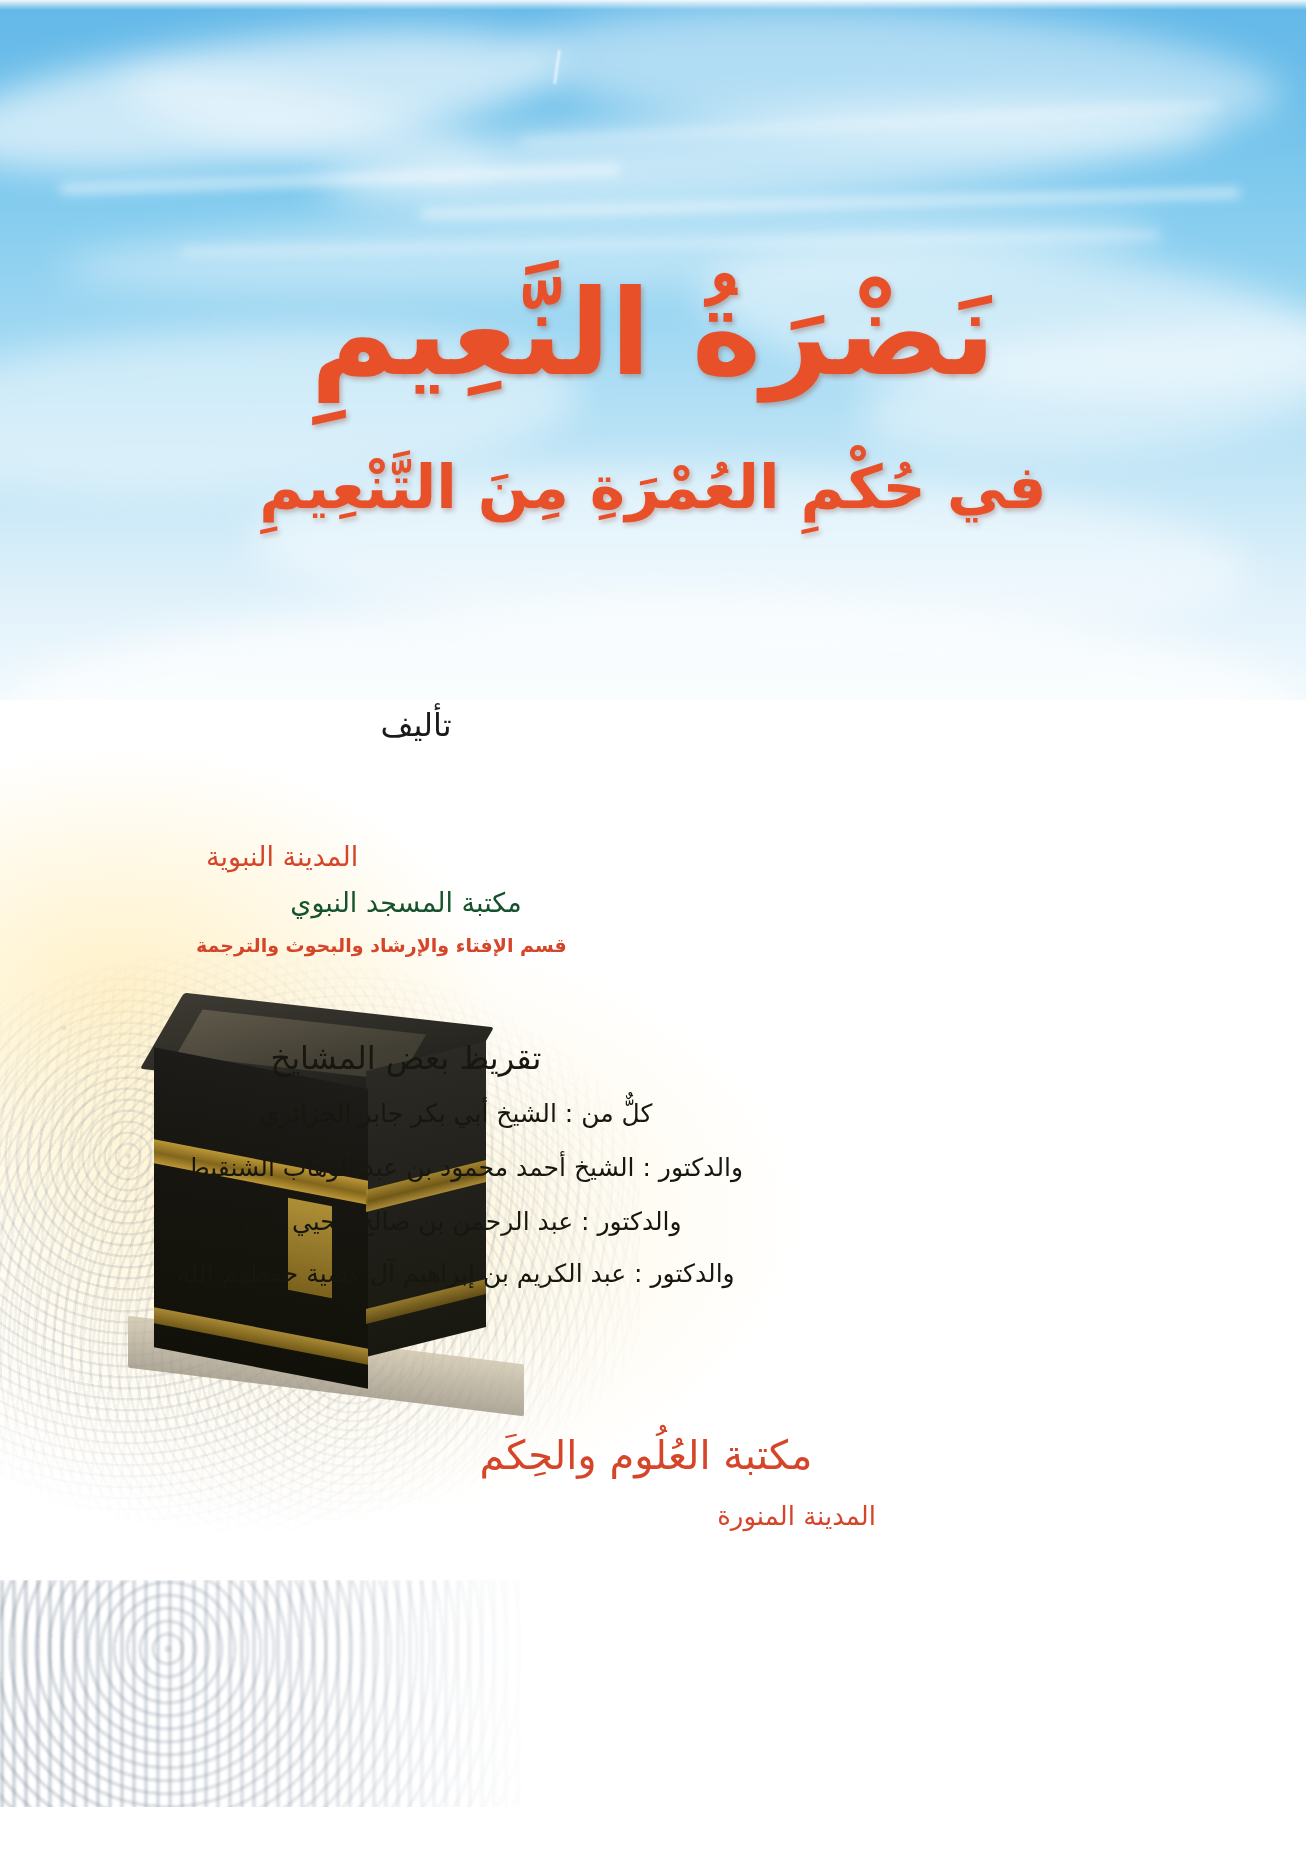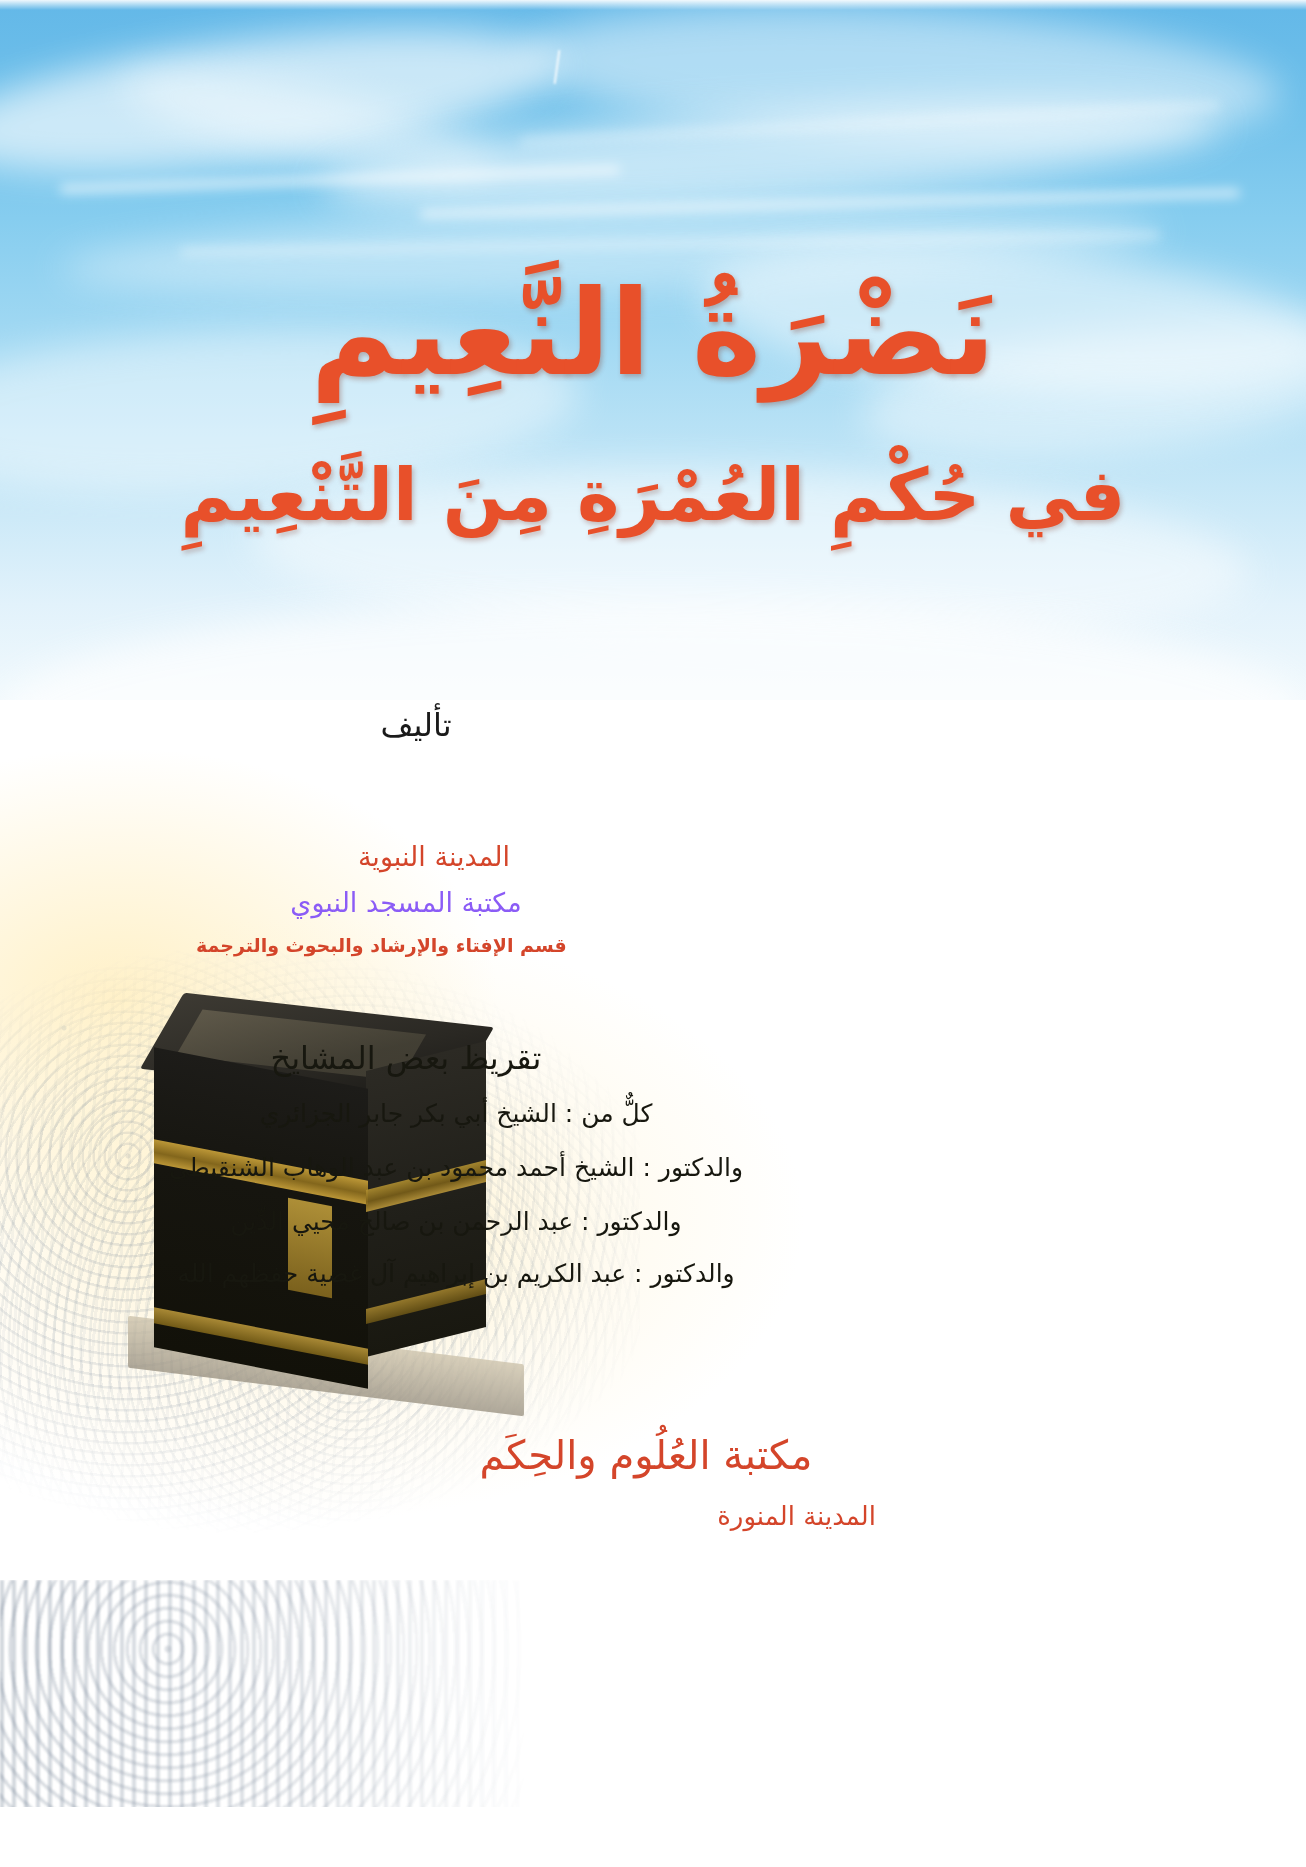--- a/index.html
+++ b/index.html
@@ -214,21 +214,21 @@
     font-size: 118px;
     font-weight: bold;
     color: #e8502a;
     text-shadow: 2px 3px 5px rgba(120,40,20,.30);
     letter-spacing: -2px;
   }
   .title-sub {
     left: 0; right: 0;
     top: 450px;
     font-family: "DejaVu Sans", sans-serif;
-    font-size: 72px;
+    font-size: 60px;
     font-weight: bold;
     color: #e8502a;
     text-shadow: 2px 3px 5px rgba(120,40,20,.28);
   }
 
   .author-label {
     right: 760px; left: auto;
     top: 705px;
     width: 260px;
     font-size: 32px;
@@ -238,33 +238,33 @@
   .author-name {
     right: 560px; left: auto;
     top: 770px;
     width: 620px;
     font-size: 37px;
     color: #16160f;
     text-align: center;
   }
 
   .pub-city {
-    right: 672px; left: auto;
+    right: 700px; left: auto;
     top: 840px;
     width: 400px;
     font-size: 27px;
     color: #d4452a;
-    text-align: center;
+    text-align: left;
   }
   .pub-house {
     right: 700px; left: auto;
     top: 886px;
     width: 400px;
     font-size: 27px;
-    color: #8b5cf6;
+    color: #14532d;
     text-align: center;
   }
   .pub-dept {
     right: 690px; left: auto;
     top: 934px;
     width: 420px;
     font-size: 19px;
     color: #d4452a;
     text-align: left;
     font-weight: bold;

